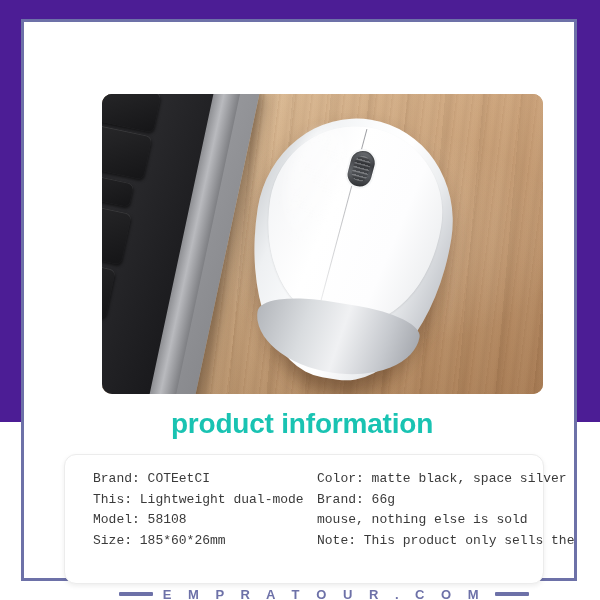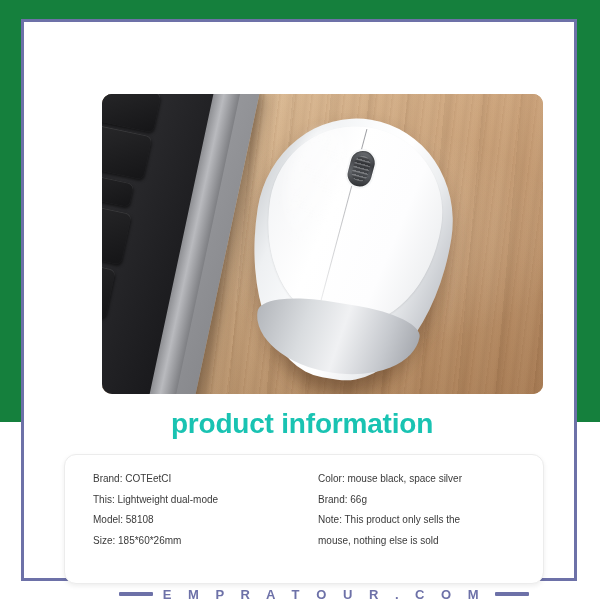--- a/index.html
+++ b/index.html
@@ -12,21 +12,21 @@
     height: 600px;
     font-family: "Liberation Sans", sans-serif;
     overflow: hidden;
   }
 
   
   .page {
     position: absolute;
     left: 0; top: 0;
     width: 600px; height: 422px;
-    background: #15803d;
+    background: #4c1d95;
   }
   .frame {
     position: absolute;
     left: 21px;
     top: 19px;
     width: 556px;
     height: 562px;
     border: 3px solid #6d71a8;
     box-sizing: border-box;
     background: #ffffff;
@@ -231,24 +231,25 @@
     box-sizing: border-box;
     display: flex;
   }
   .spec-col {
     padding-top: 14px;
     box-sizing: border-box;
   }
   .spec-col.left  { width: 250px; padding-left: 28px; }
   .spec-col.right { width: 230px; padding-left: 4px; }
   .spec-line {
-    font-size: 10px;
+    font-size: 13px;
     line-height: 20.5px;
     color: #3a3a3a;
     white-space: nowrap;
+    font-family: Liberation Mono, monospace;
   }
 
   
   .footer {
     position: absolute;
     left: 24px;
     top: 563px;
     width: 552px;
     height: 18px;
     display: flex;
@@ -309,24 +310,24 @@
     <div class="title">product information</div>
 
     <div class="spec-card">
       <div class="spec-col left">
         <div class="spec-line">Brand: COTEetCI</div>
         <div class="spec-line">This: Lightweight dual-mode</div>
         <div class="spec-line">Model: 58108</div>
         <div class="spec-line">Size: 185*60*26mm</div>
       </div>
       <div class="spec-col right">
-        <div class="spec-line">Color: mouse black, space silver</div>
+        <div class="spec-line">Color: matte black, space silver</div>
         <div class="spec-line">Brand: 66g</div>
+        <div class="spec-line">mouse, nothing else is sold</div>
         <div class="spec-line">Note: This product only sells the</div>
-        <div class="spec-line">mouse, nothing else is sold</div>
       </div>
     </div>
 
     <div class="footer">
       <div class="foot-bar"></div>
       <div class="foot-text">E M P R A T O U R . C O M</div>
       <div class="foot-bar"></div>
     </div>
 
   </div>

